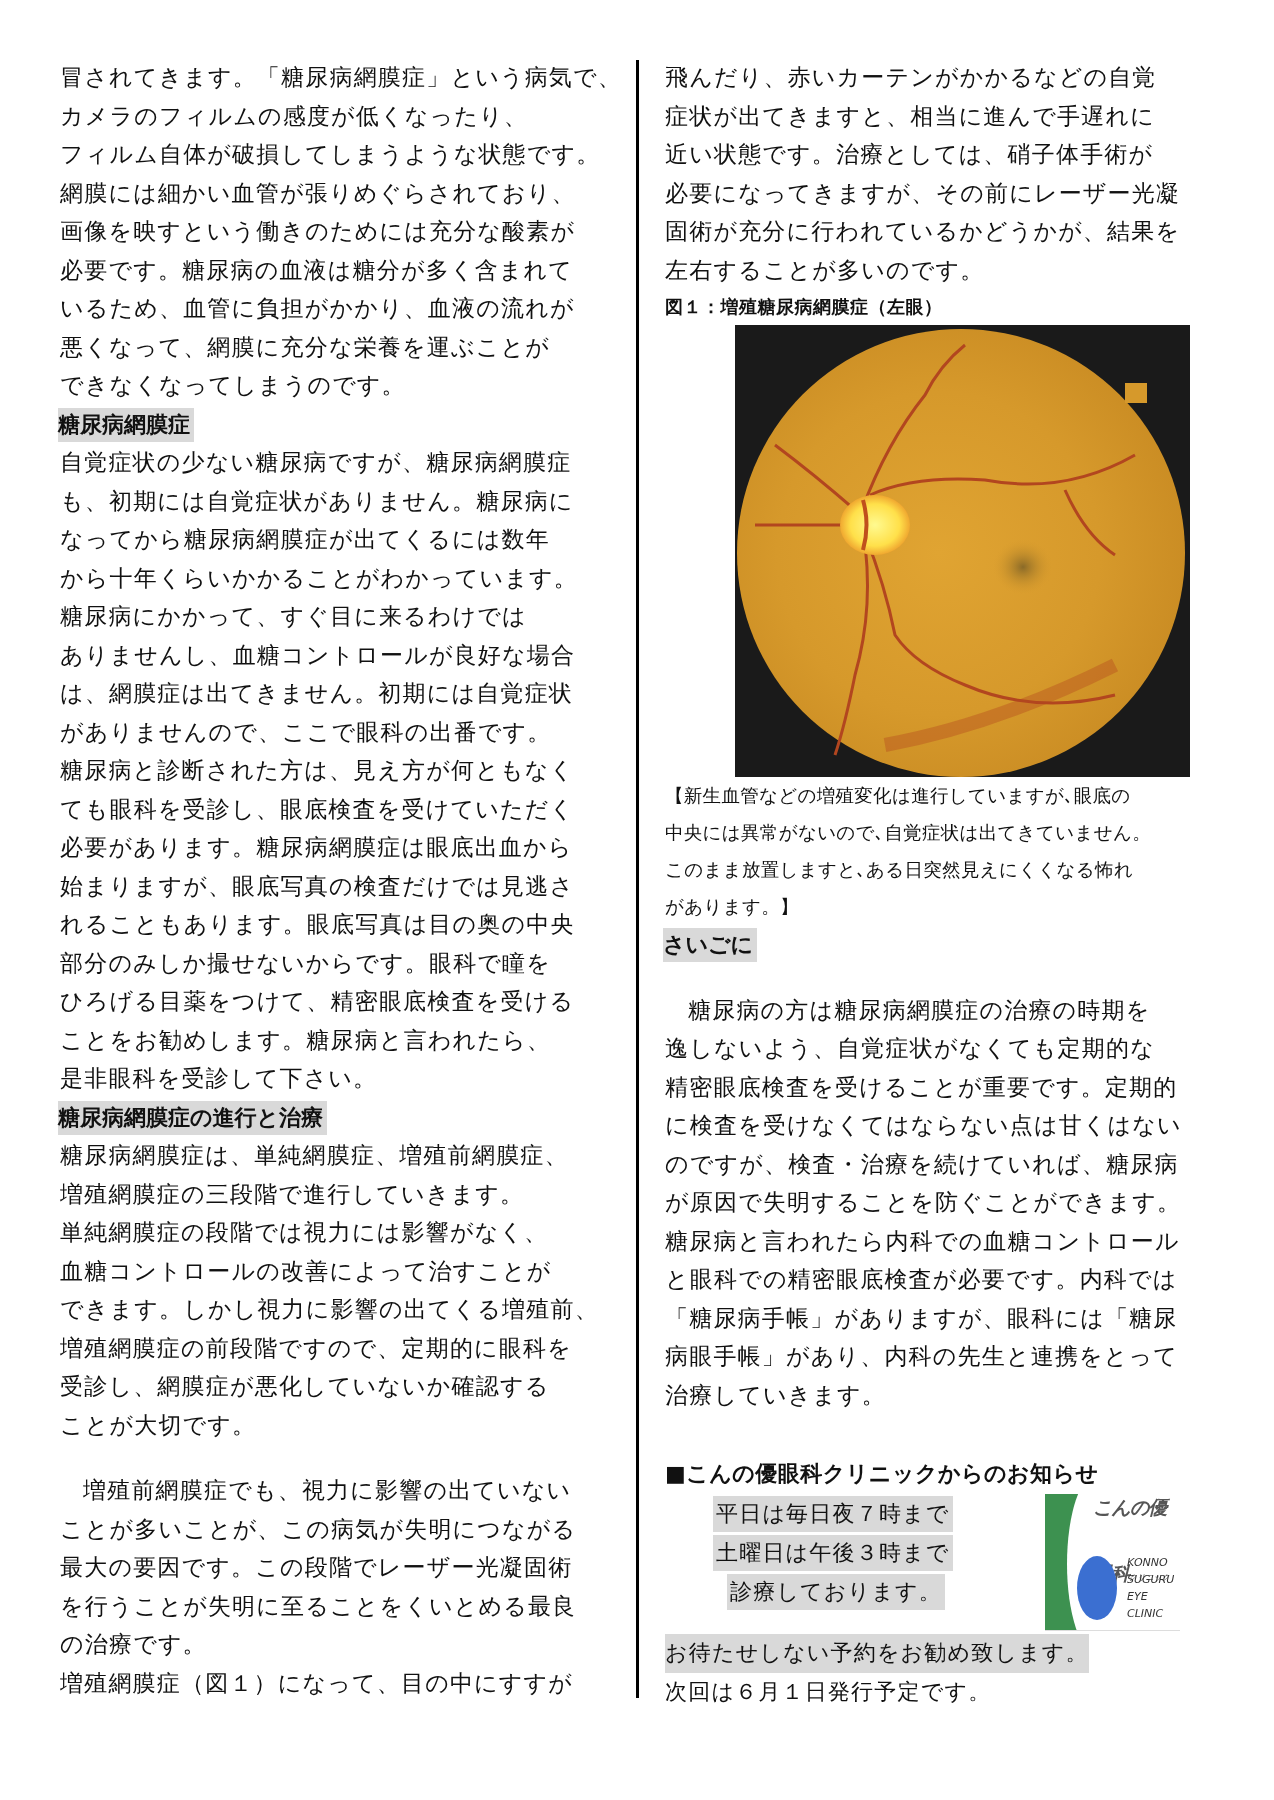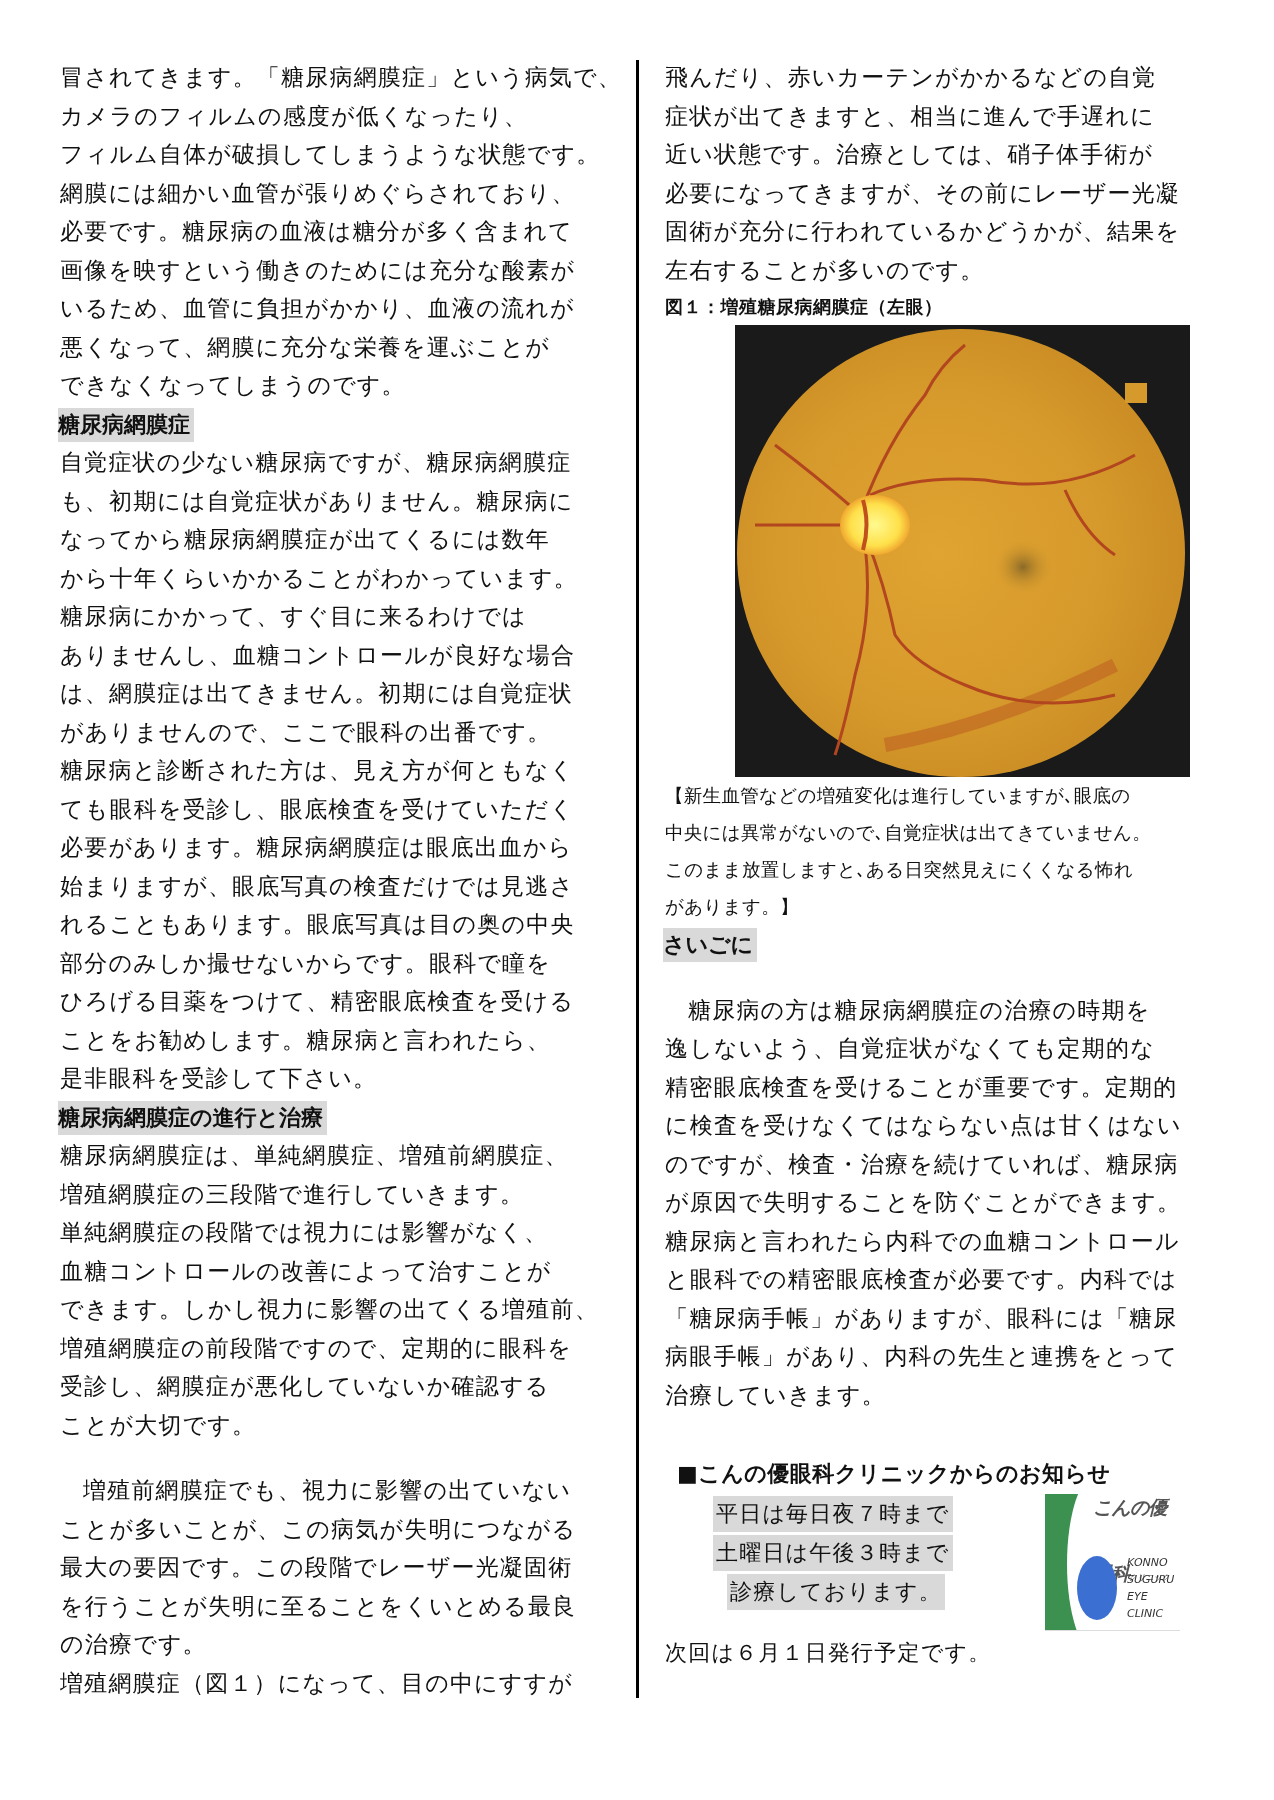--- a/index.html
+++ b/index.html
@@ -12,21 +12,21 @@
   .line { font-size: 23px; line-height: 38.5px; height: 38.5px; white-space: nowrap; letter-spacing: 1.2px; }
   .line.indent { padding-left: 23px; margin-top: 27px; }
   .heading { display: inline-block; font-family: "DejaVu Sans", "Liberation Sans", sans-serif; font-weight: bold;
              font-size: 22px; line-height: 32px; background: #d9d9d9; padding: 1px 4px 1px 0; margin: 3px 0 2px -2px; letter-spacing: 0; }
   .heading-wrap { height: 38.5px; }
   .fig-title { font-family: "DejaVu Sans", "Liberation Sans", sans-serif; font-weight: bold; font-size: 18px; line-height: 36px; height: 36px; letter-spacing: 0.5px; }
   .fundus { position: relative; margin-left: 70px; width: 455px; height: 452px; background: #1a1a1a; overflow: hidden; }
   .fundus svg { display: block; }
   .caption .line { font-size: 18.5px; line-height: 37px; height: 37px; letter-spacing: 0.3px; }
   .section-gap { height: 40px; }
-  .notice-title { font-family: "DejaVu Sans", "Liberation Sans", sans-serif; font-weight: bold; font-size: 22px; line-height: 40px; height: 40px; letter-spacing: 0.5px; margin-left: 12px; }
+  .notice-title { font-family: "DejaVu Sans", "Liberation Sans", sans-serif; font-weight: bold; font-size: 22px; line-height: 40px; height: 40px; letter-spacing: 0.5px; }
   .notice-box { position: relative; height: 140px; }
   .hours { position: absolute; left: 48px; top: 2px; }
   .hours .hl { display: inline-block; background: #d9d9d9; font-size: 22px; line-height: 32px; padding: 2px 3px; margin-bottom: 4px; letter-spacing: 1.2px; }
   .hours .row { height: 39px; }
   .hours .row.i2 { padding-left: 14px; }
   .logo { position: absolute; left: 380px; top: 0; width: 135px; height: 136px; background: #fff; border-bottom: 1px solid #ddd; overflow: hidden; font-style: italic; }
   .logo-green { position: absolute; left: 0; top: 0; width: 46px; height: 136px; background: #3d9150; border-top-right-radius: 0 0; }
   .logo-curve { position: absolute; left: 22px; top: -20px; width: 60px; height: 180px; background: #fff; border-radius: 50% 0 0 50% / 50% 0 0 50%; }
   .logo-jp1 { position: absolute; left: 48px; top: 2px; font-family: "DejaVu Sans", sans-serif; font-weight: bold; color: #555; font-size: 19px; line-height: 22px; letter-spacing: -1px; }
   .logo-jp2 { position: absolute; left: 48px; top: 24px; font-family: "DejaVu Sans", sans-serif; font-weight: bold; color: #555; font-size: 19px; line-height: 22px; letter-spacing: -1px; margin-top: 44px; }
@@ -40,22 +40,22 @@
 <body>
 
 <div class="divider"></div>
 
 <div class="col col-left">
   <div>
     <div class="line">冒されてきます。「糖尿病網膜症」という病気で、</div>
     <div class="line">カメラのフィルムの感度が低くなったり、</div>
     <div class="line">フィルム自体が破損してしまうような状態です。</div>
     <div class="line">網膜には細かい血管が張りめぐらされており、</div>
+    <div class="line">画像を映すという働きのためには充分な酸素が</div>
     <div class="line">必要です。糖尿病の血液は糖分が多く含まれて</div>
-    <div class="line">画像を映すという働きのためには充分な酸素が</div>
     <div class="line">いるため、血管に負担がかかり、血液の流れが</div>
     <div class="line">悪くなって、網膜に充分な栄養を運ぶことが</div>
     <div class="line">できなくなってしまうのです。</div>
   </div>
 
   <div class="heading-wrap">
     <span class="heading">糖尿病網膜症</span>
   </div>
   <div>
     <div class="line">自覚症状の少ない糖尿病ですが、糖尿病網膜症</div>
@@ -188,15 +188,16 @@
       <div class="logo-eye"></div>
       <div class="logo-en">
         <div>KONNO</div>
         <div>SUGURU</div>
         <div>EYE</div>
         <div>CLINIC</div>
       </div>
     </div>
   </div>
   <div class="after-box">
+    <div class="line"><span class="hl">お待たせしない予約をお勧め致します。</span></div>
     <div class="line">次回は６月１日発行予定です。</div>
   </div>
 </div>
 
 </body></html>

